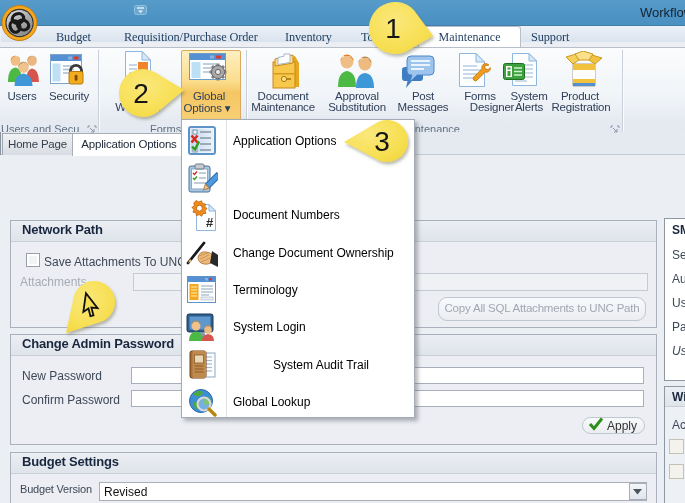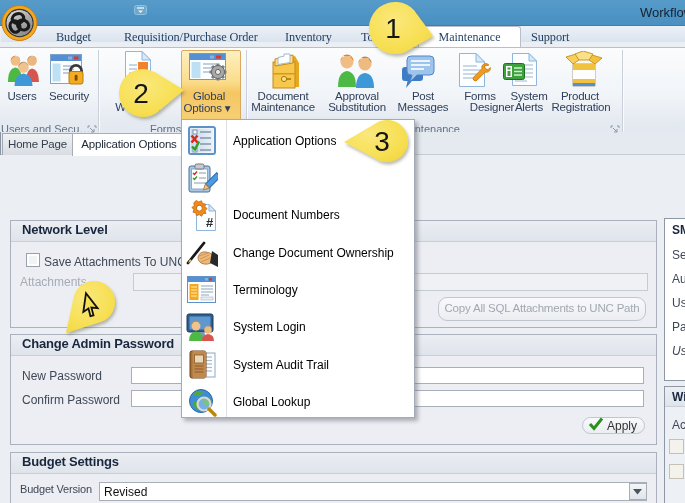--- a/index.html
+++ b/index.html
@@ -95,21 +95,21 @@
   </div>
 
   <div class="abs" id="doctabs">
     <div style="position:absolute;left:0;top:0;width:1px;height:23px;background:#8A93A0;"></div>
     <div id="hometab">Home Page</div>
     <div id="appopttab">Application Options</div>
   </div>
 
   <div class="groupbox" style="top:220px;height:106px;">
     <div class="ghead">
-      <b>Network Level</b>
+      <b>Network Path</b>
     </div>
   </div>
   <span class="flabel" style="left:44px;top:255px;">Save Attachments To UNC Path</span>
   <div class="tfield" style="left:26px;top:253px;width:12px;height:12px;border:1px solid #98A0AC;background:#F2F3F5;box-shadow:inset 0 0 0 2px #fff;"></div>
   <span class="dlabel" style="left:20px;top:275px;">Attachments</span>
   <div class="dfield" style="left:133px;top:273px;width:513px;height:16px;"></div>
   <div class="btn" style="left:438px;top:297px;width:206px;height:22px;">
     <span style="position:absolute;left:0;right:0;top:4px;text-align:center;font-size:11.5px;letter-spacing:-0.2px;color:#A2A8B2;white-space:nowrap;">Copy All SQL Attachments to UNC Path</span>
   </div>
 
@@ -151,21 +151,21 @@
   <div class="abs" style="left:669px;top:439px;width:13px;height:13px;background:#F4F2ED;border:1px solid #C5C1B5;"></div>
   <div class="abs" style="left:669px;top:464px;width:13px;height:13px;background:#F4F2ED;border:1px solid #C5C1B5;"></div>
 
   <div class="abs" id="menu">
     <div class="icol"></div>
     <span class="mitem" style="top:14px;">Application Options</span>
     <span class="mitem" style="top:88px;">Document Numbers</span>
     <span class="mitem" style="top:126px;">Change Document Ownership</span>
     <span class="mitem" style="top:163px;">Terminology</span>
     <span class="mitem" style="top:200px;">System Login</span>
-    <span class="mitem" style="top:238px;">System Audit Trail</span>
+    <span class="mitem" style="top:238px;margin-left:40px;">System Audit Trail</span>
     <span class="mitem" style="top:275px;">Global Lookup</span>
   </div>
 
   <svg class="abs" style="left:5px;top:51px;" width="38" height="37" viewBox="0 0 38 37">
     <circle cx="10.5" cy="10" r="4.8" fill="#F0BE85"></circle>
     <path d="M5.7 10 A4.8 4.8 0 0 1 15.3 9 Q13 4 9.5 5.4 Q6.5 6.6 5.7 10 Z" fill="#E87E22"></path>
     <circle cx="27" cy="10" r="4.8" fill="#EBB77E"></circle>
     <path d="M22.2 10 A4.8 4.8 0 0 1 31.8 9 Q29.5 4.4 26 5.4 Q23 6.6 22.2 10 Z" fill="#C89858"></path>
     <path d="M3 31 Q3 17.5 10.5 16.5 Q17 17.5 17 31 Z" fill="#4CB944"></path>
     <path d="M21 31 Q21 18.5 27 17.5 Q34 18.5 34 31 Z" fill="#D6554C"></path>

